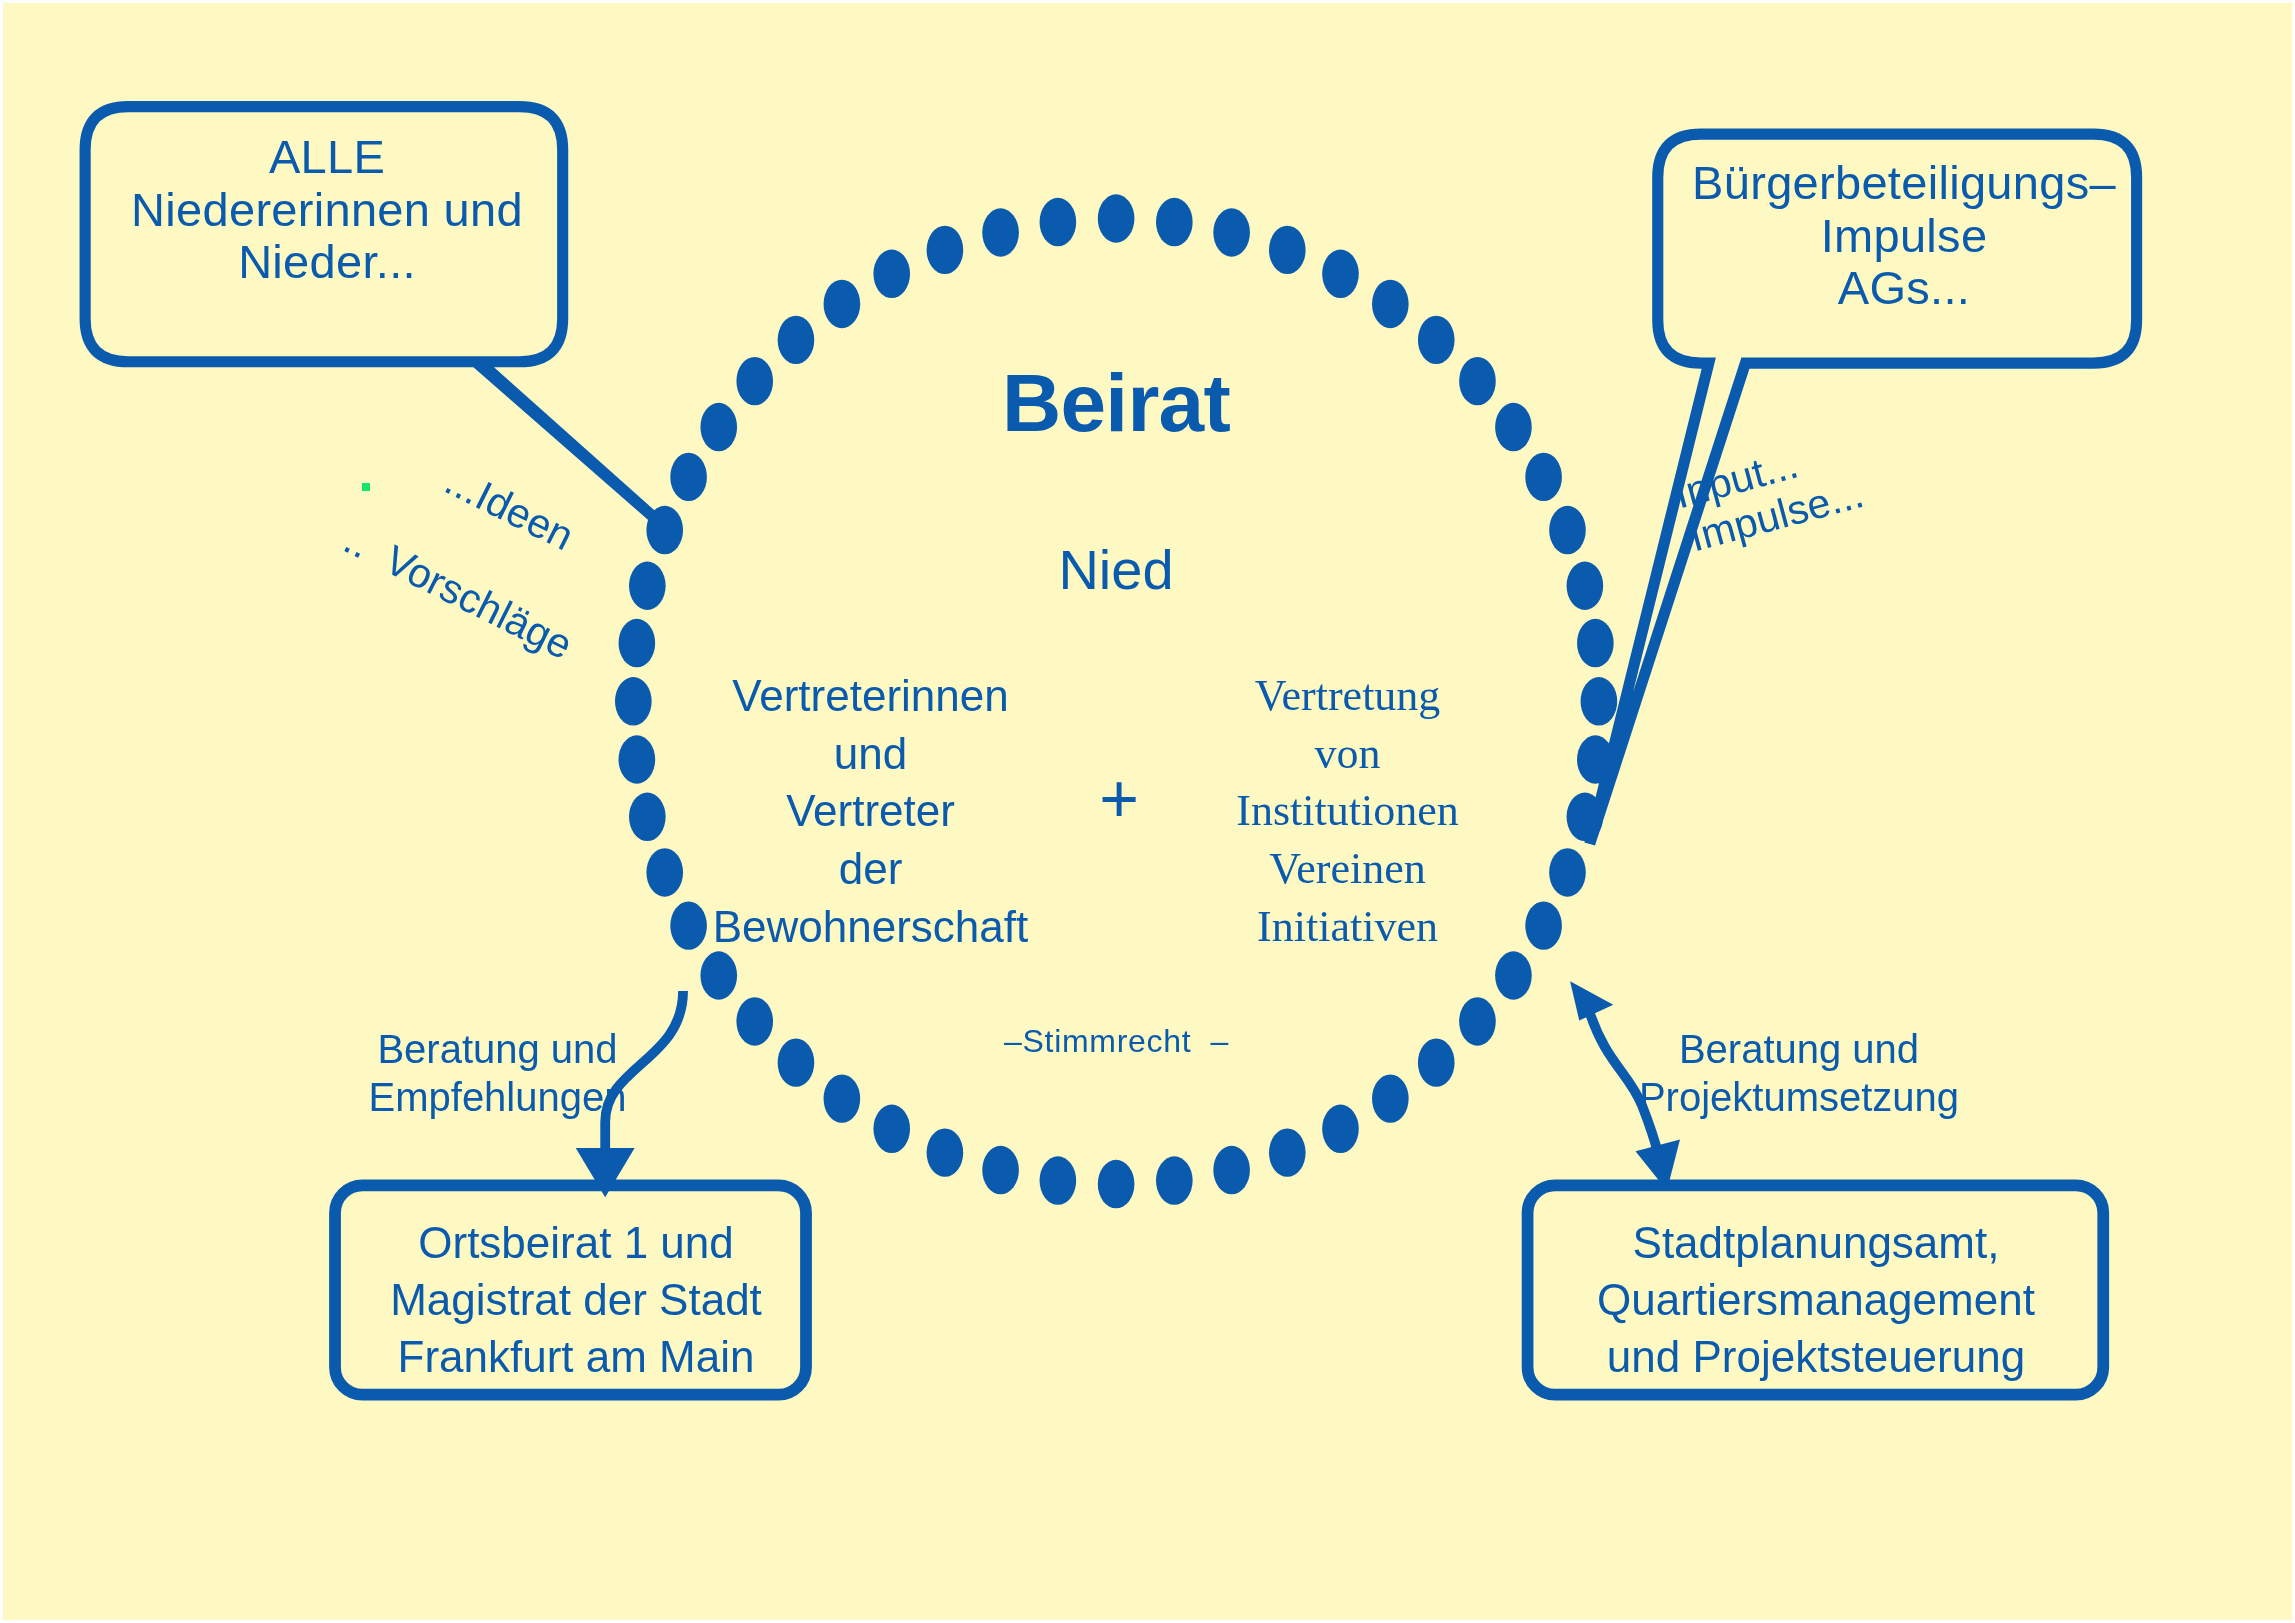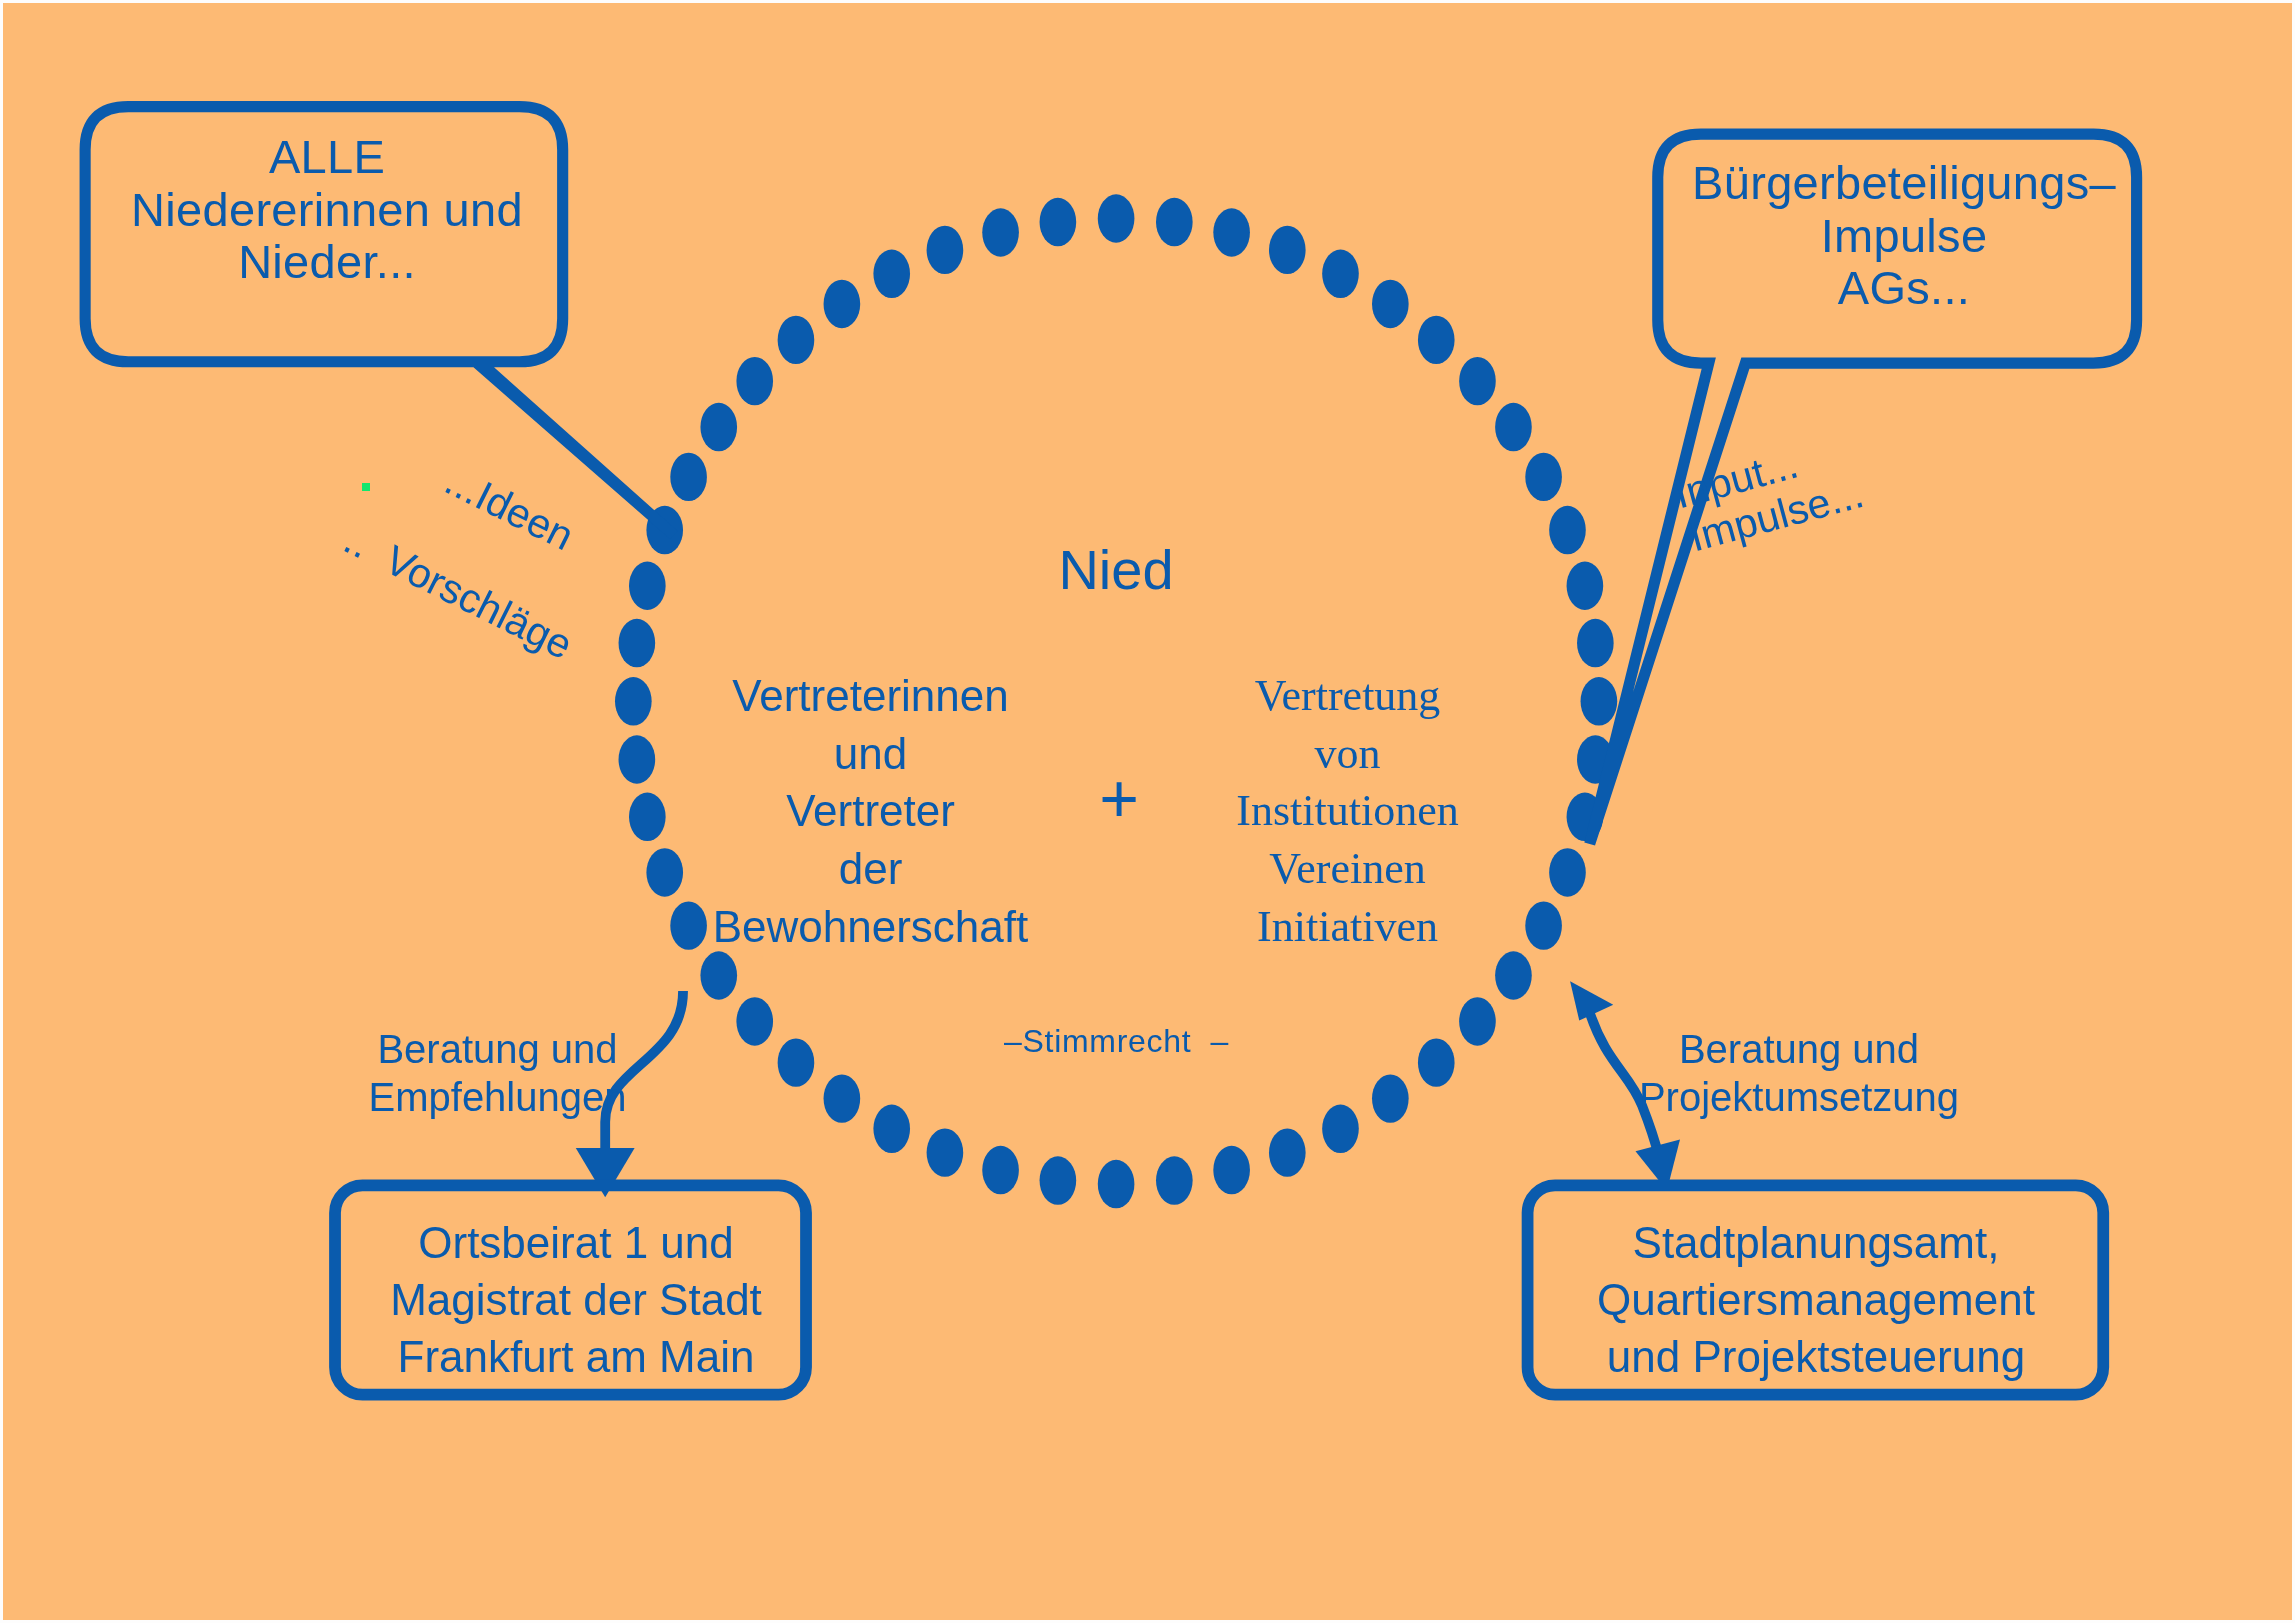--- a/index.html
+++ b/index.html
@@ -5,21 +5,21 @@
 <style>
   html, body {
     margin: 0;
     padding: 0;
     background: #ffffff;
   }
   #stage {
     position: relative;
     width: 2295px;
     height: 1623px;
-    background: #fdba74;
+    background: #fef9c3;
     overflow: hidden;
     font-family: "Liberation Sans", "DejaVu Sans", sans-serif;
     color: #0a5bad;
   }
   
   #page-edge {
     position: absolute;
     inset: 0;
     border: 3.9px solid #fdfdfd;
     box-sizing: border-box;
@@ -232,20 +232,21 @@
   </svg>
 
   <div class="txt bubble-text" id="bubble-left-text">ALLE
 Niedererinnen und
 Nieder...</div>
 
   <div class="txt bubble-text" id="bubble-right-text">Bürgerbeteiligungs–
 Impulse
 AGs...</div>
 
+  <div class="txt" id="center-title">Beirat</div>
   <div class="txt" id="center-sub2">Nied</div>
 
   <div class="txt col" id="col-left">Vertreterinnen
 und
 Vertreter
 der
 Bewohnerschaft</div>
   <div class="txt" id="plus-sign">+</div>
   <div class="txt col" id="col-right">Vertretung
 von

